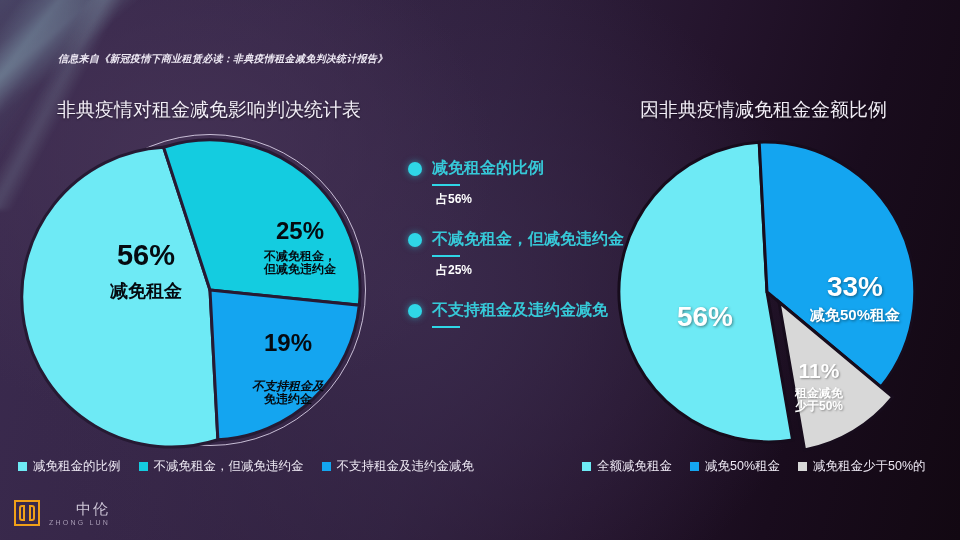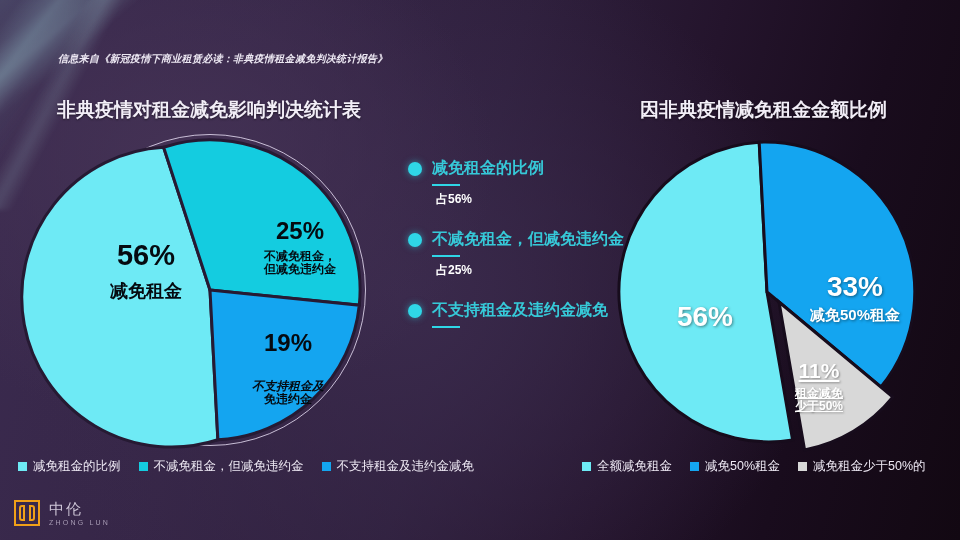--- a/index.html
+++ b/index.html
@@ -40,21 +40,21 @@
   .hdr-rule{
     position:absolute;left:28px;top:40px;width:44px;height:3px;background:#4fdae4;
   }
   .hdr-sub{
     position:absolute;left:58px;top:52px;white-space:nowrap;
     font-size:10px;font-style:italic;font-weight:bold;color:#ece7f2;letter-spacing:.3px;
   }
 
   
   .chart-title{
-    position:absolute;font-size:19px;color:#f2eef7;font-weight:bold;white-space:nowrap;
+    position:absolute;font-size:19px;color:#f2eef7;font-weight:normal;white-space:nowrap;
     text-shadow:0 1px 2px rgba(0,0,0,.5);
   }
   #title-left{left:57px;top:97px;}
   #title-right{left:640px;top:97px;}
 
   
   .pie-wrap{position:absolute;}
   .ring{
     position:absolute;border-radius:50%;
     border:1.4px solid rgba(226,216,238,0.85);
@@ -70,21 +70,21 @@
   .lbl-dark{color:#050a10;}
   .lbl-dark .pct{font-size:29px;}
   .lbl-dark .nm{font-size:18px;}
   .lbl-dark.small .pct{font-size:24px;}
   .lbl-dark.small .nm{font-size:12px;}
 
   
   .lbl-light{color:#ffffff;text-shadow:1px 1px 3px rgba(0,0,0,.45);margin-top:32px;}
   .lbl-light .pct{font-size:28px;}
   .lbl-light .nm{font-size:15px;}
-  .lbl-grey{color:#ffffff;text-shadow:1px 1px 2px rgba(0,0,0,.35);text-decoration:underline;}
+  .lbl-grey{color:#ffffff;text-shadow:1px 1px 2px rgba(0,0,0,.35);}
   .lbl-grey .pct{font-size:21px;}
   .lbl-grey .nm{font-size:12px;}
 
   
   .side-legend{position:absolute;left:408px;top:158px;width:240px;}
   .sl-item{position:relative;margin-bottom:21px;}
   .sl-dot{
     position:absolute;left:0;top:4px;width:14px;height:14px;border-radius:50%;
     background:#2fd6e6;box-shadow:0 0 7px rgba(47,214,230,.55);
   }
@@ -107,21 +107,21 @@
   .logo-mark{
     width:26px;height:26px;position:relative;margin-right:9px;
     border:2px solid #f0a018;box-sizing:border-box;
   }
   .logo-mark:before,.logo-mark:after{
     content:"";position:absolute;top:3px;width:6px;height:16px;
     border:2px solid #f0a018;box-sizing:border-box;
   }
   .logo-mark:before{left:3px;border-radius:3px 0 0 3px;}
   .logo-mark:after{right:3px;border-radius:0 3px 3px 0;}
-  .logo-cn{font-size:15px;color:#cfc7d8;letter-spacing:2px;line-height:1;}
+  .logo-cn{font-size:15px;color:#cfc7d8;letter-spacing:2px;line-height:1;text-align:right;}
   .logo-en{font-size:7px;color:#a79bb4;letter-spacing:2.2px;margin-top:3px;}
 </style>
 </head>
 <body>
 
 <div class="slide">
 
   <div class="ray"></div>
   <div class="ray2"></div>
 

